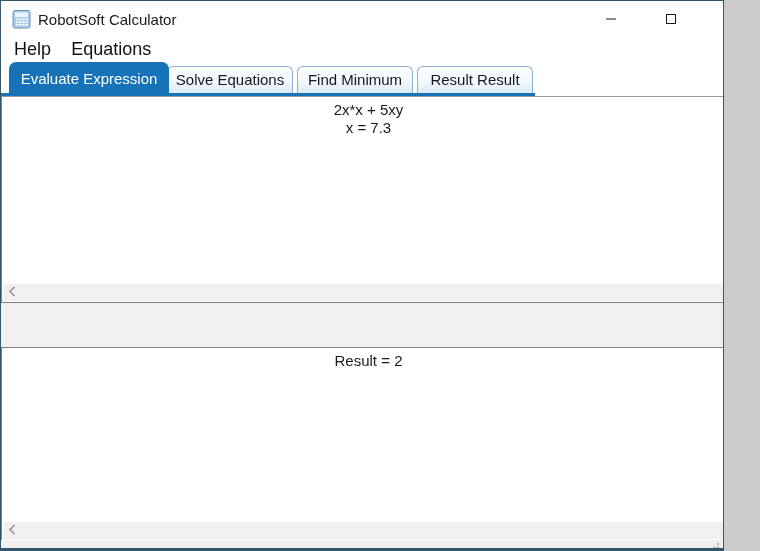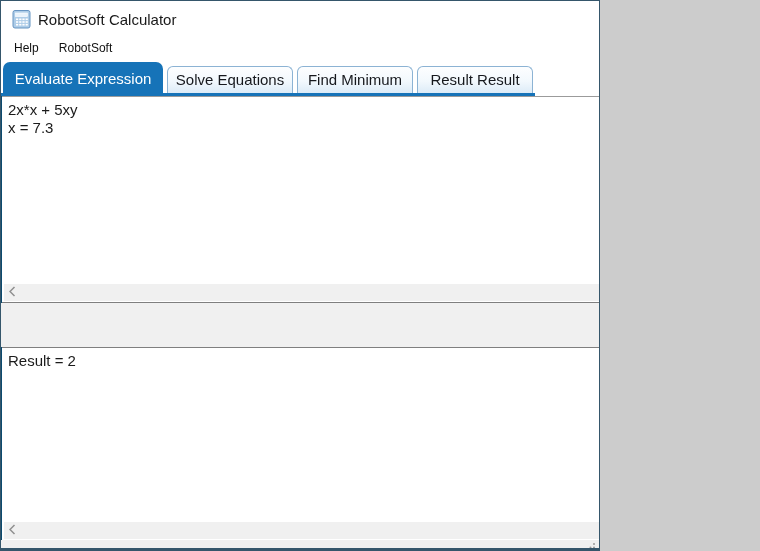--- a/index.html
+++ b/index.html
@@ -1,62 +1,62 @@
 <!DOCTYPE html>
 <html><head>
 <meta charset="utf-8">
 <style>
   * { margin:0; padding:0; box-sizing:border-box; }
   html,body { background:#cccccc; }
   body { font-family:"Liberation Sans","DejaVu Sans",sans-serif; font-size:15px; color:#1a1a1a; }
 
   .window {
-    position:relative; width:600px; height:551px; background:#0c4a6e;
+    position:relative; width:724px; height:551px; background:#0ea5e9;
     border:1px solid #35566b; border-bottom:3px solid #35566b;
     overflow:hidden;
   }
 
   
   .titlebar { position:absolute; top:0; left:0; right:0; height:37px; background:#ffffff; }
   .app-icon { position:absolute; left:11px; top:9px; width:20px; height:19px; }
   .title-text { position:absolute; left:37px; top:0; height:37px; line-height:37px; font-size:15px; color:#191919; white-space:nowrap; }
   .win-btn { position:absolute; top:6px; width:32px; height:26px; background:transparent; border:none; display:flex; align-items:center; justify-content:center; cursor:default; }
   .win-btn.min { left:594px; }
   .win-btn.max { left:654px; }
   .win-btn.close { left:711px; }
 
   
   .menubar { position:absolute; top:37px; left:0; right:0; height:23px; background:#ffffff; padding-left:5px; }
-  .menu-item { display:inline-block; padding:1px 8px; font-size:12px; color:#111111; cursor:default; }
+  .menu-item { display:inline-block; padding:1px 8px; font-size:18px; color:#111111; cursor:default; }
 
   
   .tabstrip { position:absolute; top:60px; left:0; right:0; height:35px; background:#ffffff; }
   .tab-underline { position:absolute; left:0; bottom:0; width:534px; height:3px; background:#1673b8; }
   .tab { position:absolute; text-align:center; cursor:default; white-space:nowrap; }
   .tab.active {
-    left:2px; width:160px; top:1px; height:34px; line-height:33px;
+    left:8px; width:160px; top:1px; height:34px; line-height:33px;
     background:#1673b8; color:#ffffff; border-radius:7px 7px 0 0; z-index:2;
   }
   .tab.inactive {
     top:5px; height:27px; line-height:26px; color:#16181d;
     background:linear-gradient(to bottom,#fdfeff 0%,#f2f8fd 55%,#dcebf7 100%);
     border:1px solid #8cb3d4; border-bottom:none; border-radius:6px 6px 0 0; z-index:1;
   }
   .tab.t2 { left:166px; width:126px; }
   .tab.t3 { left:296px; width:116px; }
   .tab.t4 { left:416px; width:116px; }
 
   
   .textarea {
     position:absolute; left:1px; width:757px; background:#ffffff;
     border-top:1px solid #9b9b9b;
   }
   .textarea.input-area  { top:95px;  height:207px; border-bottom:1px solid #7f7f7f; }
   .textarea.output-area { top:346px; height:193px; border-top:1px solid #7f7f7f; }
-  .ta-text { position:absolute; left:0; top:2px; right:30px; padding:2px 0 0 6px; }
+  .ta-text { position:absolute; left:0; top:2px; right:30px; padding:2px 0 0 6px;text-align:center; }
   .ta-line { height:18px; line-height:18px; white-space:pre; color:#1b1b1b; }
 
   
   .vscroll { position:absolute; top:1px; bottom:18px; right:6px; width:17px; background:#f0f0f0; }
   .hscroll { position:absolute; left:2px; right:23px; bottom:1px; height:17px; background:#f0f0f0; }
   .sb-btn { position:absolute; display:flex; align-items:center; justify-content:center; width:17px; height:17px; background:#f0f0f0; border:none; padding:0; }
   .sb-up    { top:0; left:0; }
   .sb-down  { bottom:0; left:0; }
   .sb-left  { left:0; top:0; }
   .sb-right { right:0; top:0; }
@@ -115,21 +115,21 @@
         <svg width="13" height="13" viewBox="0 0 13 13">
             <line x1="1.5" y1="1.5" x2="11.5" y2="11.5" stroke="#1a1a1a" stroke-width="1"></line>
             <line x1="11.5" y1="1.5" x2="1.5" y2="11.5" stroke="#1a1a1a" stroke-width="1"></line>
           </svg>
       </span>
     </button>
   </div>
 
   <div class="menubar">
     <span class="menu-item">Help</span>
-    <span class="menu-item">RobotSoft</span>
+    <span class="menu-item">Equations</span>
   </div>
 
   <div class="tabstrip">
     <div class="tab-underline"></div>
     <div class="tab active">Evaluate Expression</div>
     <div class="tab inactive t3">Find Minimum</div>
     <div class="tab inactive t2">Solve Equations</div>
     <div class="tab inactive t4">Result Result</div>
   </div>
 

